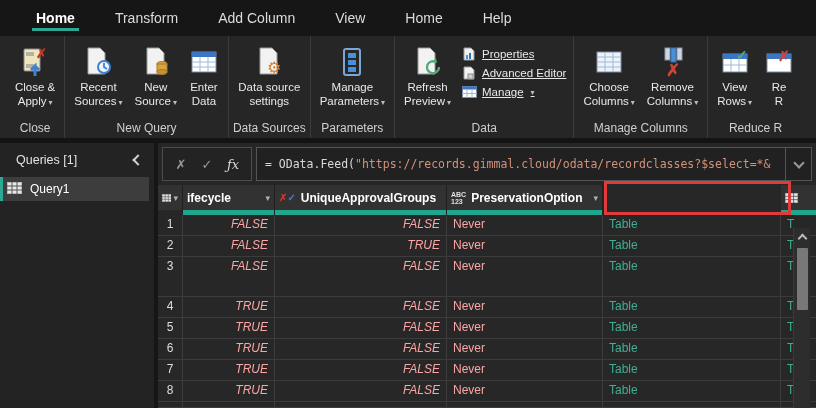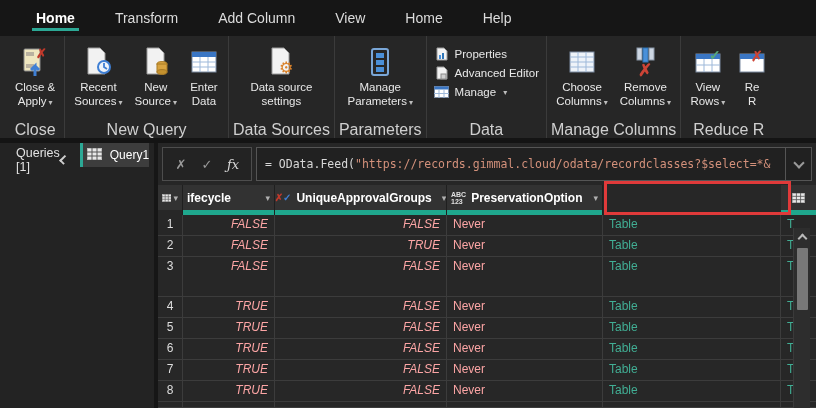--- a/index.html
+++ b/index.html
@@ -15,47 +15,47 @@
   .menutab.active::after { content:""; position:absolute; left:-2px; right:-2px; bottom:4px; height:3px; background:#2CA895; }
   
   .ribbon { height:102px; background:#262626; display:flex; padding-left:6px; }
   .rgroup { display:flex; flex-direction:column; border-right:1px solid #3b3b3b; padding:4px 4px 0 4px; }
   .rgroup:last-child { border-right:none; }
   .rbuttons { flex:1; display:flex; align-items:flex-start; justify-content:center; gap:2px; }
   .rbtn { display:flex; flex-direction:column; align-items:center; padding:4px 5px 2px 5px; border-radius:2px; cursor:default; }
   .ricon { height:36px; display:flex; align-items:center; justify-content:center; }
   .rlabel { font-size:11.5px; line-height:14px; text-align:center; color:#e8e8e8; white-space:nowrap; }
   .dd { font-size:8px; color:#bdbdbd; margin-left:2px; }
-  .rgroup-label { height:20px; font-size:16px; color:#cfcfcf; text-align:center; padding-top:3px; white-space:nowrap; }
-  .stack { display:flex; flex-direction:column; justify-content:flex-start; gap:3px; padding-top:6px; }
+  .rgroup-label { height:20px; font-size:12px; color:#cfcfcf; text-align:center; padding-top:3px; white-space:nowrap; }
+  .stack { display:flex; flex-direction:column; justify-content:flex-start; gap:3px; padding-top:6px;text-decoration:underline; }
   .srow { display:flex; align-items:center; gap:5px; font-size:11.5px; color:#e8e8e8; white-space:nowrap; padding:1px 3px; }
   .sicon { width:16px; height:14px; display:flex; align-items:center; justify-content:center; }
   .ribbon-strip { height:5px; background:#141414; }
   
   .main { display:flex; height:265px; }
-  .sidebar { width:158px; background:#232323; border-right:4px solid #161616; display:flex; flex-direction:row; }
+  .sidebar { width:158px; background:#232323; border-right:4px solid #161616; display:flex; flex-direction:column; }
   .sidebar-header { height:34px; display:flex; align-items:center; justify-content:space-between; padding:0 12px 0 16px; }
   .sidebar-title { font-size:12.5px; color:#e2e2e2; }
   .chev-left { width:8px; height:8px; border-left:2px solid #cfcfcf; border-bottom:2px solid #cfcfcf; transform:rotate(45deg); }
   .query-item { height:24px; display:flex; align-items:center; gap:8px; background:#3d3d3d; border-left:3px solid #2CA895; padding-left:4px; margin-right:5px; font-size:12px; color:#ffffff; }
   .content { flex:1; display:flex; flex-direction:column; min-width:0; }
   
   .formula-bar { height:42px; background:#262626; display:flex; align-items:center; padding:3px 4px 3px 4px; gap:4px; }
   .fb-buttons { display:flex; align-items:center; gap:2px; border:1px solid #4d4d4d; height:34px; padding:0 6px; background:#232323; }
   .fb-btn { width:24px; text-align:center; font-size:13px; color:#9a9a9a; cursor:default; }
   .fb-fx { font-size:13px; color:#d8d8d8; font-style:italic; font-family:"DejaVu Serif", serif; }
   .fb-input { flex:1; height:34px; border:1px solid #555555; background:#212121; display:flex; align-items:center; overflow:hidden; }
   .fb-text { flex:1; font-family:"DejaVu Sans Mono", monospace; font-size:11.5px; white-space:pre; overflow:hidden; padding-left:8px; color:#d8d8d8; }
   .fb-str { color:#D4917B; }
   .fb-expand { width:26px; align-self:stretch; border-left:1px solid #555555; display:flex; align-items:center; justify-content:center; }
   .chev-down { width:8px; height:8px; border-left:2px solid #9a9a9a; border-bottom:2px solid #9a9a9a; transform:rotate(-45deg); margin-top:-3px; }
   
   .grid { flex:1; background:#272727; display:flex; flex-direction:column; min-width:0; position:relative; }
   .grid-header { display:flex; height:25px; }
-  .hcell { background:#323232; border-right:1px solid #1f1f1f; display:flex; align-items:center; font-size:12px; font-weight:bold; color:#ffffff; padding:0 4px; gap:5px; overflow:hidden; white-space:nowrap;justify-content:center; }
+  .hcell { background:#323232; border-right:1px solid #1f1f1f; display:flex; align-items:center; font-size:12px; font-weight:bold; color:#ffffff; padding:0 4px; gap:5px; overflow:hidden; white-space:nowrap; }
   .hcell .spacer { flex:1; }
   .hdd { font-size:9px; color:#b0b0b0; font-weight:normal; }
   .corner { justify-content:center; gap:2px; }
   .quality-bar { display:flex; height:5px; }
   .qseg { background:#1FA78D; border-right:1px solid #1f1f1f; }
   .qseg.rn { background:#272727; }
   .grid-body { flex:1; overflow:hidden; display:flex; flex-direction:column; }
   .grid-row { display:flex; height:21px; flex:0 0 auto; }
   .grid-row.tall { height:40px; }
   .grid-row.partial { flex:1; }
@@ -182,20 +182,31 @@
           </span>
           <span class="rlabel"><span>Manage</span><br>
             <span>Parameters</span><span class="dd">▾</span></span>
         </div>
       </div>
       <div class="rgroup-label">Parameters</div>
     </div>
 
     <div class="rgroup">
       <div class="rbuttons">
+        <div class="rbtn">
+          <span class="ricon">
+            <svg width="30" height="32" viewBox="0 0 30 32">
+              <path d="M5 2 h12 l5 5 v21 h-17 z" fill="#f2f2f2" stroke="#9a9a9a"></path>
+              <path d="M26 21 a6 6 0 1 1 -3 -5" stroke="#57a87a" stroke-width="2.4" fill="none"></path>
+              <path d="M23 12 l1 5 l-5 -1 z" fill="#57a87a"></path>
+            </svg>
+          </span>
+          <span class="rlabel"><span>Refresh</span><br>
+            <span>Preview</span><span class="dd">▾</span></span>
+        </div>
         <div class="stack">
           <div class="srow">
             <span class="sicon">
               <svg width="14" height="14" viewBox="0 0 14 14">
                 <path d="M2 1 h7 l3 3 v9 h-10 z" fill="#f2f2f2" stroke="#9a9a9a"></path>
                 <rect x="4" y="8" width="2" height="4" fill="#4a90d9"></rect>
                   <rect x="7" y="6" width="2" height="6" fill="#2e74b5"></rect>
               </svg>
             </span>
             <span>Properties</span>

